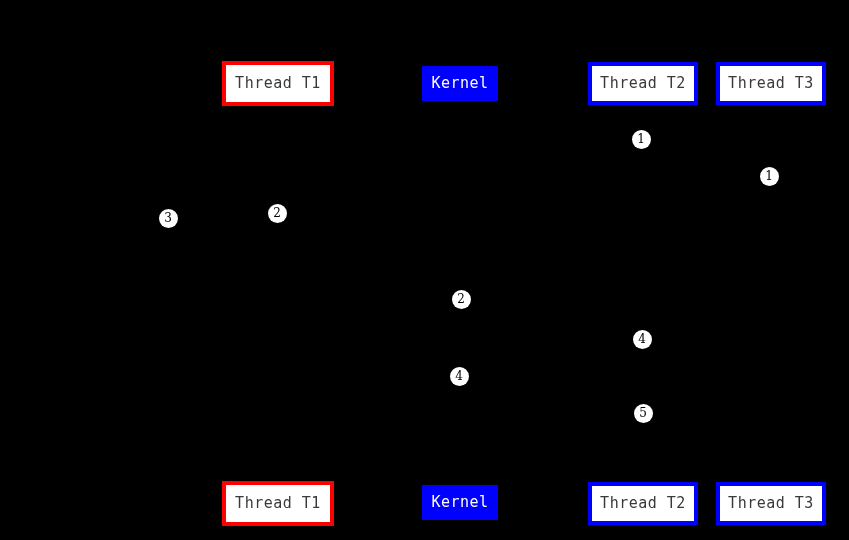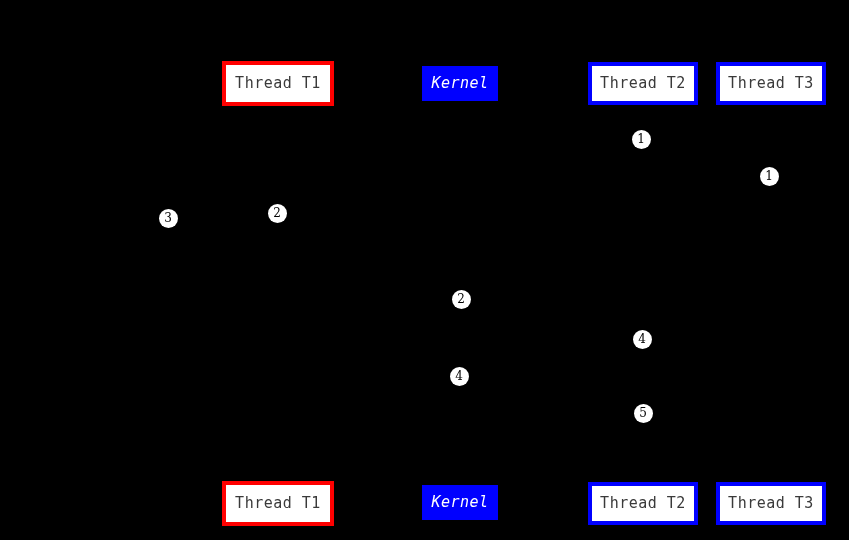--- a/index.html
+++ b/index.html
@@ -42,21 +42,20 @@
   .lifeline-box.outlined {
     background: #ffffff;
     color: #3a3a3a;
     border-style: solid;
     border-width: 4px;
   }
 
   .lifeline-box.filled {
     color: #ffffff;
     border: none;
-    font-style: italic;
   }
 
   
   .lifeline-stem {
     position: absolute;
     width: 1px;
     background: #000000;
   }
 
   

